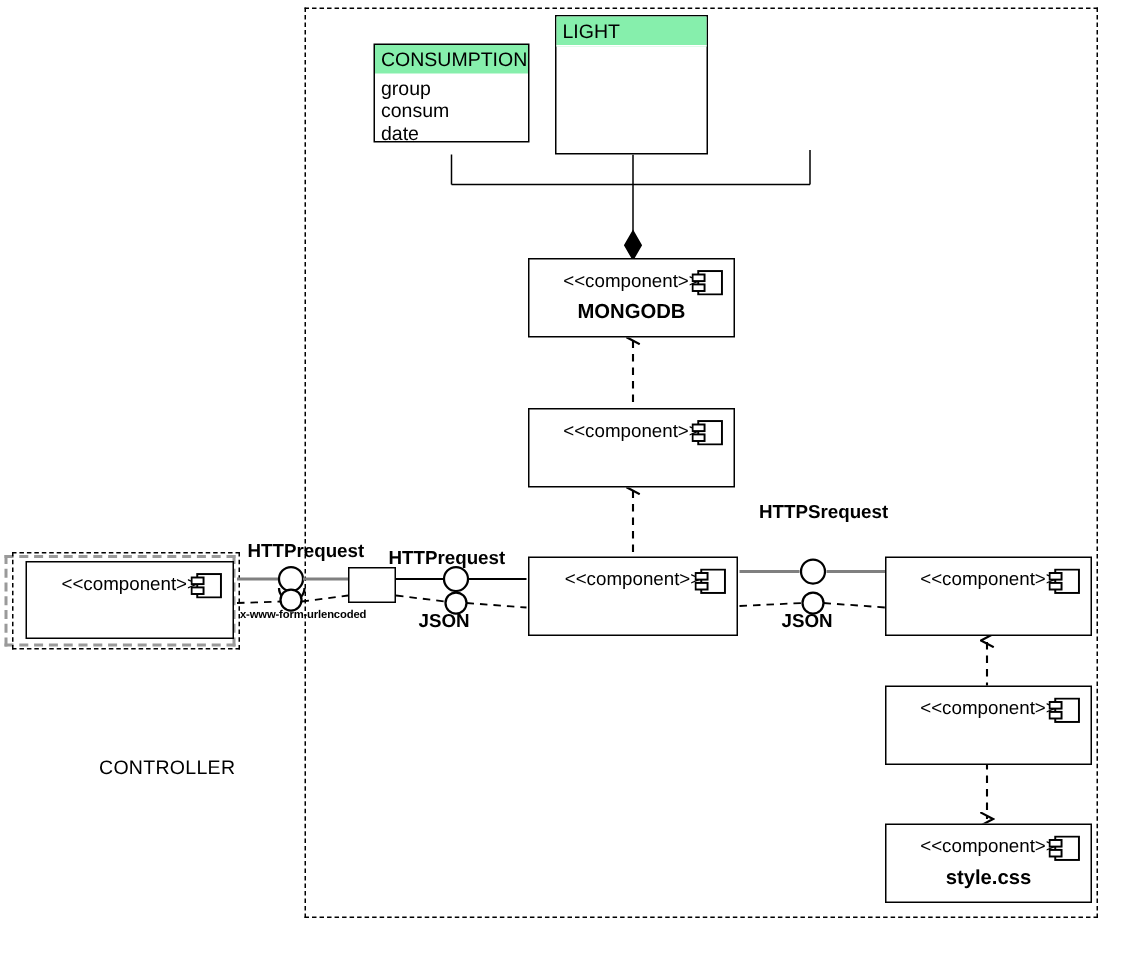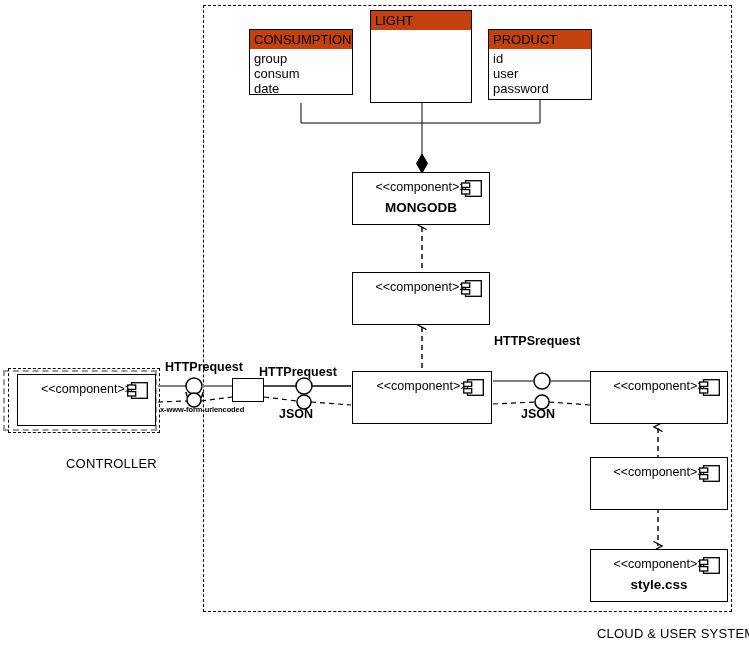--- a/index.html
+++ b/index.html
@@ -30,21 +30,21 @@
   svg.layer * { pointer-events: auto; }
 
   
   .entity {
     position: absolute;
     box-sizing: border-box;
     border: 1px solid #000000;
     background: #ffffff;
   }
   .entity-title {
-    background: #c2410c;
+    background: #86efac;
     border-bottom: 1px solid #ffffff;
     font-size: 13px;
     line-height: 19px;
     padding: 0 4px;
     white-space: nowrap;
   }
   .entity-attrs {
     padding: 1px 4px 2px 4px;
   }
   .entity-attr {
@@ -99,20 +99,21 @@
 
   
   .label {
     position: absolute;
     white-space: nowrap;
     color: #000000;
   }
   .label-sys {
     font-size: 13px;
     letter-spacing: 0.2px;
+    margin-top: 48px;
   }
   .label-iface {
     font-size: 12.5px;
     font-weight: bold;
   }
   .label-tiny {
     font-size: 7.5px;
     font-weight: bold;
     letter-spacing: -0.1px;
   }
@@ -209,28 +210,20 @@
       <div class="entity-attr">group</div>
       <div class="entity-attr">consum</div>
       <div class="entity-attr">date</div>
     </div>
   </div>
 
   <div class="entity" style="left:370px; top:10px; width:102px; height:93px;">
     <div class="entity-title">LIGHT</div>
   </div>
 
-  <div class="entity" style="left:488px; top:29px; width:104px; height:71px;">
-    <div class="entity-title">PRODUCT</div>
-    <div class="entity-attrs">
-      <div class="entity-attr">id</div>
-      <div class="entity-attr">user</div>
-      <div class="entity-attr">password</div>
-    </div>
-  </div>
 
   <div class="component" style="left:352px; top:172px; width:138px; height:53px;">
     <div class="comp-stereo">&lt;&lt;component&gt;&gt;</div>
     <div class="comp-name">MONGODB</div>
     <svg class="comp-icon" viewBox="0 0 21 17" xmlns="http://www.w3.org/2000/svg">
       <rect x="4.5" y="0.7" width="15.8" height="15.6" fill="#fff" stroke="#000" stroke-width="1.3"></rect>
       <rect x="0.7" y="3" width="8" height="4.4" fill="#fff" stroke="#000" stroke-width="1.3"></rect>
       <rect x="0.7" y="9.6" width="8" height="4.4" fill="#fff" stroke="#000" stroke-width="1.3"></rect>
     </svg>
   </div>
@@ -293,21 +286,21 @@
   <div class="small-square" style="left:232px; top:378px; width:32px; height:24px;"></div>
 
   <div class="label label-iface" style="left:165px; top:360px;">HTTPrequest</div>
 
   <div class="label label-tiny" style="left:160px; top:405px;">x-www-form-urlencoded</div>
 
   <div class="label label-iface" style="left:259px; top:365px;">HTTPrequest</div>
 
   <div class="label label-iface" style="left:279px; top:407px;">JSON</div>
 
-  <div class="label label-iface" style="left:494px; top:334px;">HTTPSrequest</div>
+  <div class="label label-iface" style="left:506px; top:334px;">HTTPSrequest</div>
 
   <div class="label label-iface" style="left:521px; top:407px;">JSON</div>
 
   <div class="label label-sys" style="left:66px; top:456px;">CONTROLLER</div>
 
   <div class="label label-sys" style="left:597px; top:626px;">CLOUD &amp; USER SYSTEM</div>
 
 </div>
 
 </body></html>

